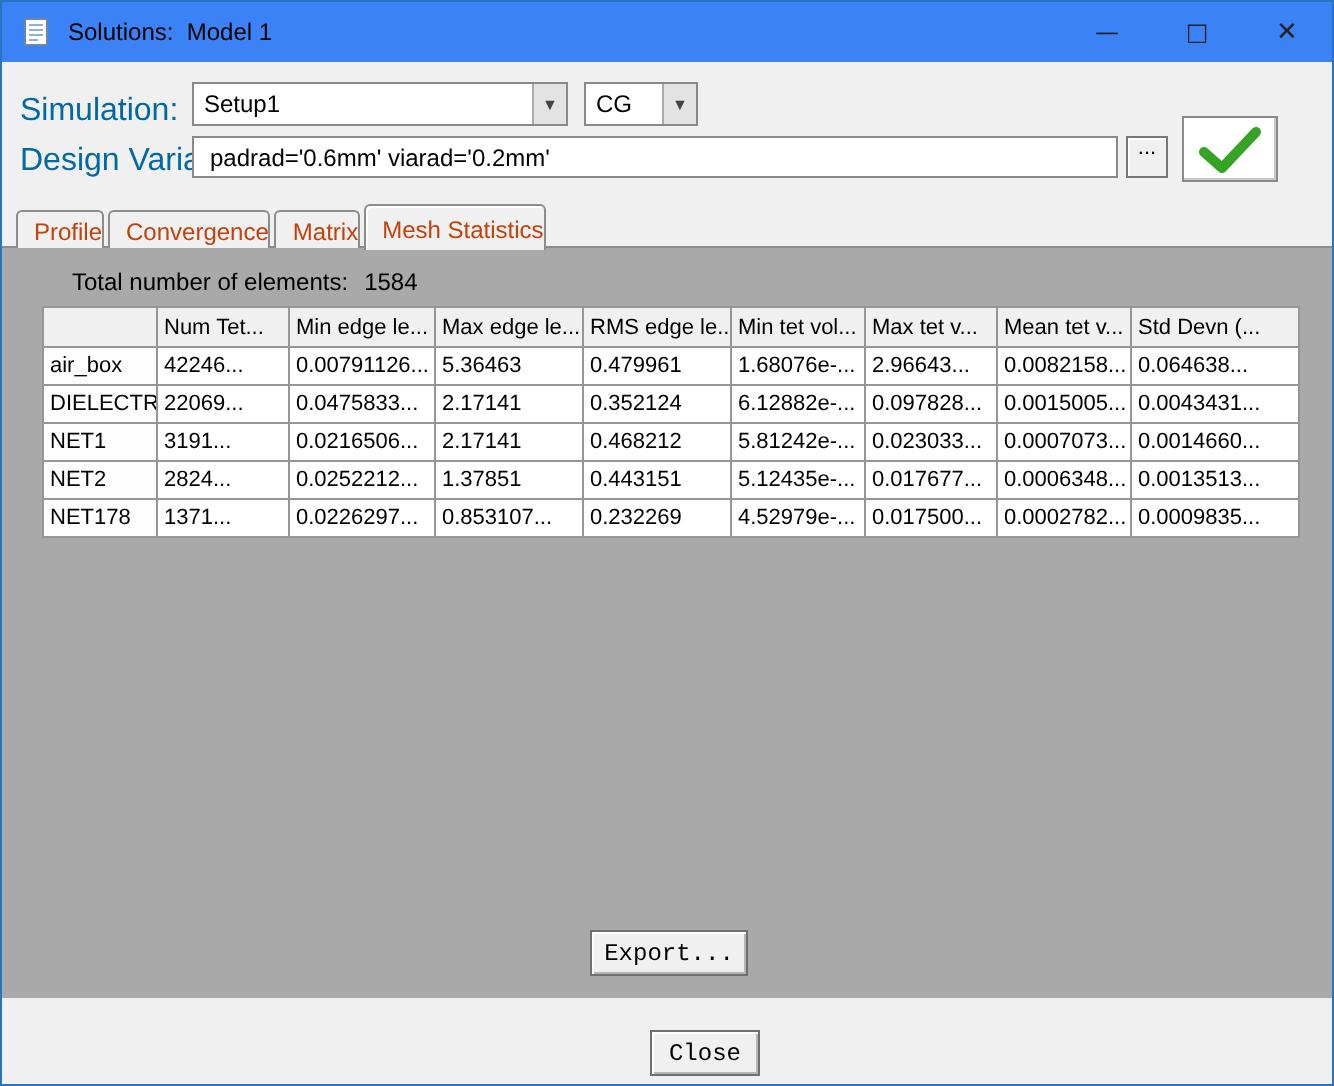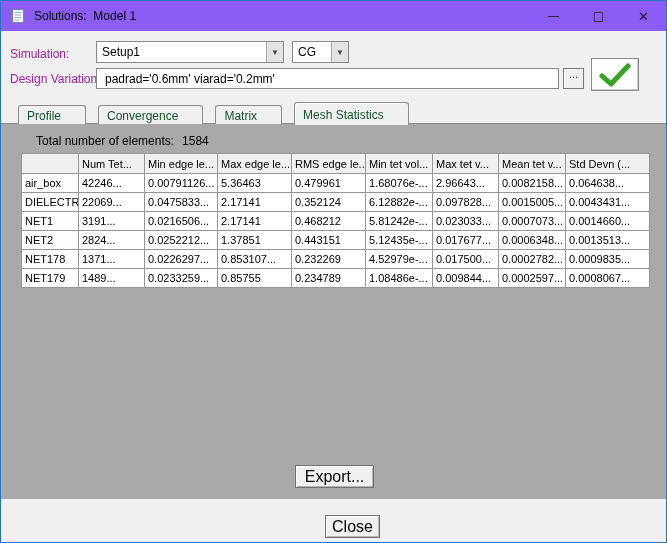--- a/index.html
+++ b/index.html
@@ -1,51 +1,51 @@
 <!DOCTYPE html>
 <html><head>
 <meta charset="utf-8">
 <style>
   html,body{margin:0;padding:0;background:#ffffff;}
   *{box-sizing:border-box;font-family:"Liberation Sans",sans-serif;cursor:default;
     -webkit-user-select:none;user-select:none;}
   .win{position:relative;width:667px;height:543px;background:#f0f0f0;
        border:1px solid #2a73c0;overflow:hidden;}
   
-  .titlebar{position:absolute;left:0;top:0;right:0;height:30px;background:#8b5cf6;
+  .titlebar{position:absolute;left:0;top:0;right:0;height:30px;background:#3b82f6;
             display:flex;align-items:center;}
   .app-icon{margin-left:9px;width:16px;height:16px;display:inline-flex;}
   .title{margin-left:8px;font-size:12px;color:#000;white-space:pre;}
   .caption-btns{position:absolute;right:0;top:0;height:30px;display:flex;}
   .cap{width:45px;height:30px;display:flex;align-items:center;justify-content:center;
        font-size:12px;color:#222;font-family:"DejaVu Sans",sans-serif;}
   .cap.close{font-size:13px;}
   
-  .lbl{position:absolute;font-size:12px;color:#a21caf;}
+  .lbl{position:absolute;font-size:16px;color:#0369a1;}
   .combo{position:absolute;height:22px;background:#fff;border:1px solid #898989;
          display:flex;align-items:center;}
   .combo-text{flex:1;font-size:12px;padding:0 5px;white-space:nowrap;overflow:hidden;}
   .combo-arrow{width:17px;height:100%;background:#e3e3e3;border-left:1px solid #ababab;
                display:flex;align-items:center;justify-content:center;font-size:8px;color:#444;}
   .textbox{position:absolute;height:21px;background:#fff;border:1px solid #898989;
            font-size:12px;display:flex;align-items:center;padding:0 8px;
            white-space:nowrap;overflow:hidden;}
   .mini-btn{position:absolute;width:21px;height:21px;background:#f0f0f0;
             border:1px solid #777;box-shadow:inset 1px 1px 0 #fff;
             display:flex;align-items:flex-start;justify-content:center;
             font-size:11px;line-height:10px;}
   .check-btn{position:absolute;width:48px;height:33px;background:#fff;
              border:1px solid #8a8a8a;box-shadow:inset -1px -1px 0 #c8c8c8;
              display:flex;align-items:center;justify-content:center;}
   
   .tab-bar{position:absolute;left:7px;top:100px;height:23px;display:flex;
            align-items:flex-end;z-index:3;}
   .tab{background:#f0f0f0;border:1px solid #8c8c8c;border-bottom:none;
-       border-radius:3px 3px 0 0;font-size:12px;padding:3px 24px 3px 8px;
-       margin-right:2px;color:#14532d;height:19px;margin-left:10px;}
+       border-radius:3px 3px 0 0;font-size:12px;padding:3px 0 3px 8px;
+       margin-right:2px;color:#c2410c;height:19px;}
   .tab.selected{height:23px;padding-top:5px;background:#f0f0f0;position:relative;
                 margin-bottom:-1px;z-index:4;box-shadow:inset 1px 1px 0 #fff;}
   
   .panel{position:absolute;left:0;top:122px;right:0;height:376px;background:#a9a9a9;
          border-top:1px solid #8c8c8c;}
   .total-line{position:absolute;left:35px;top:133px;font-size:12px;color:#000;text-align:center;}
   .total-line .val{margin-left:8px;}
   
   table.grid{position:absolute;left:20px;top:152px;border-collapse:collapse;
              table-layout:fixed;width:628px;background:#fff;font-size:11px;}
@@ -53,21 +53,21 @@
              text-align:left;font-weight:normal;white-space:nowrap;overflow:hidden;}
   table.grid th{background:#f0f0f0;height:20px;}
   table.grid td{background:#fff;height:19px;}
   table.grid td.rowlabel{background:#fdfdfd;}
   col.c0{width:57px;}col.c1{width:66px;}col.c2{width:73px;}col.c3{width:74px;}
   col.c4{width:74px;}col.c5{width:67px;}col.c6{width:66px;}col.c7{width:67px;}
   col.c8{width:84px;}
   
   .push-btn{position:absolute;background:#f0f0f0;border:1px solid #707070;
             box-shadow:inset 1px 1px 0 #ffffff, inset -1px -1px 0 #b5b5b5;
-            font-size:16px;display:flex;align-items:center;justify-content:center;}
+            font-size:12px;display:flex;align-items:center;justify-content:center;font-family:Liberation Mono, monospace;}
   .bottom-strip{position:absolute;left:0;top:498px;right:0;height:45px;background:#f0f0f0;}
 </style>
 </head>
 <body>
 
 <div class="win">
 
   <div class="titlebar">
     <span class="app-icon">
       <svg width="16" height="16" viewBox="0 0 16 16">
@@ -194,31 +194,20 @@
           <td class="rowlabel">NET178</td>
           <td>1371...</td>
           <td>0.0226297...</td>
           <td>0.853107...</td>
           <td>0.232269</td>
           <td>4.52979e-...</td>
           <td>0.017500...</td>
           <td>0.0002782...</td>
           <td>0.0009835...</td>
         </tr>
-        <tr>
-          <td class="rowlabel">NET179</td>
-          <td>1489...</td>
-          <td>0.0233259...</td>
-          <td>0.85755</td>
-          <td>0.234789</td>
-          <td>1.08486e-...</td>
-          <td>0.009844...</td>
-          <td>0.0002597...</td>
-          <td>0.0008067...</td>
-        </tr>
       </tbody>
   </table>
 
   <div class="push-btn" style="left:294px;top:464px;width:79px;height:23px;">Export...</div>
 
   <div class="bottom-strip"></div>
   <div class="push-btn" style="left:295px;top:514px;width:55px;height:23px;margin-left:29px;">Close</div>
 
 </div>
 

